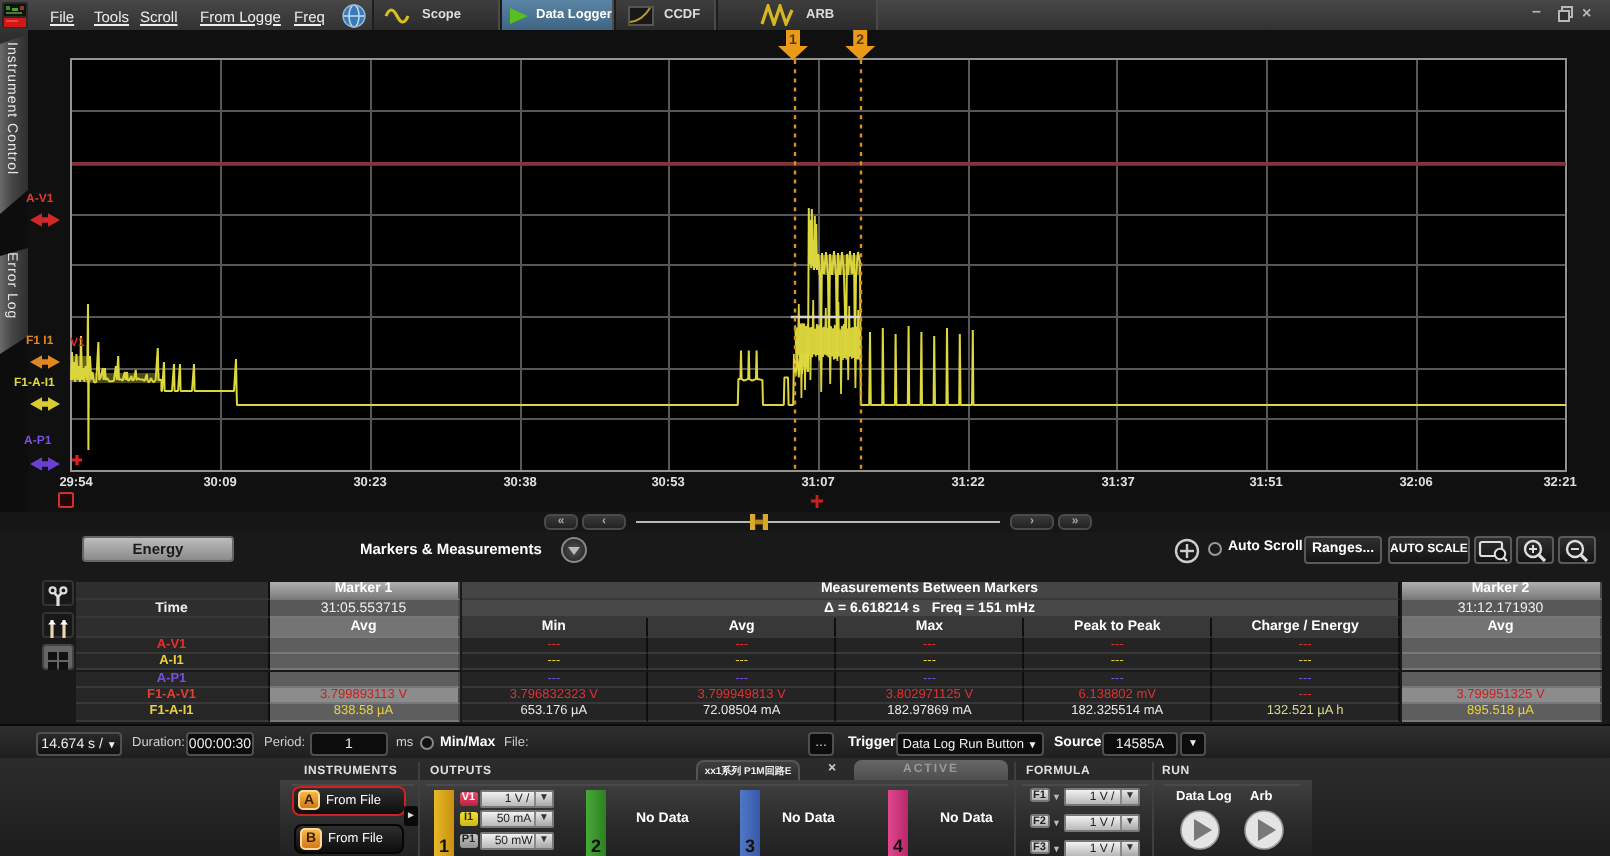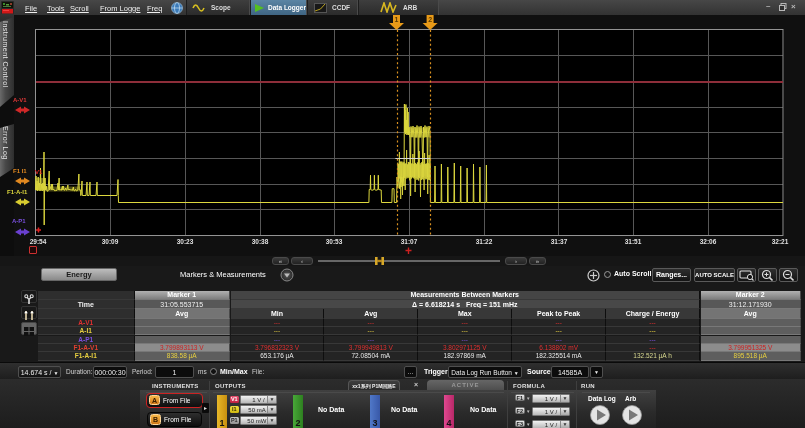--- a/index.html
+++ b/index.html
@@ -202,21 +202,21 @@
         <rect x="0" y="0" width="2.6" height="8" fill="#d8a828"></rect>
         <rect x="6.4" y="0" width="2.6" height="8" fill="#d8a828"></rect>
         <rect x="2.6" y="2.8" width="4" height="2.4" fill="#b88818"></rect>
       </svg>
  <div class="sbtn" style="left:505px;width:22px;font-size:6px;color:#aaa;">›</div>
  <div class="sbtn" style="left:529px;width:17px;font-size:6px;color:#aaa;">»</div>
 </div>
 
 <div class="abs" id="toolrow">
  <div class="abs" style="left:41px;top:1.5px;width:76px;height:13.5px;background:linear-gradient(#bdbdbd,#8a8a8a);border:1px solid #666;border-radius:2px;color:#1a1a1a;font-size:7.5px;font-weight:bold;text-align:center;line-height:12px;">Energy</div>
- <div class="abs" style="left:180px;top:4px;font-size:7.5px;font-weight:normal;color:#fff;">Markers &amp; Measurements</div>
+ <div class="abs" style="left:180px;top:4px;font-size:7.5px;font-weight:bold;color:#fff;">Markers &amp; Measurements</div>
  <svg class="abs" style="left:280px;top:2px" width="14" height="14">
         <circle cx="7" cy="7" r="6" fill="url(#gcirc)" stroke="#888" stroke-width="1"></circle>
         <defs>
           <radialGradient id="gcirc">
             <stop offset="0%" stop-color="#555"></stop>
             <stop offset="100%" stop-color="#2a2a2a"></stop>
           </radialGradient>
         </defs>
         <polygon points="4,5.5 10,5.5 7,9.5" fill="#bbb"></polygon>
       </svg>

